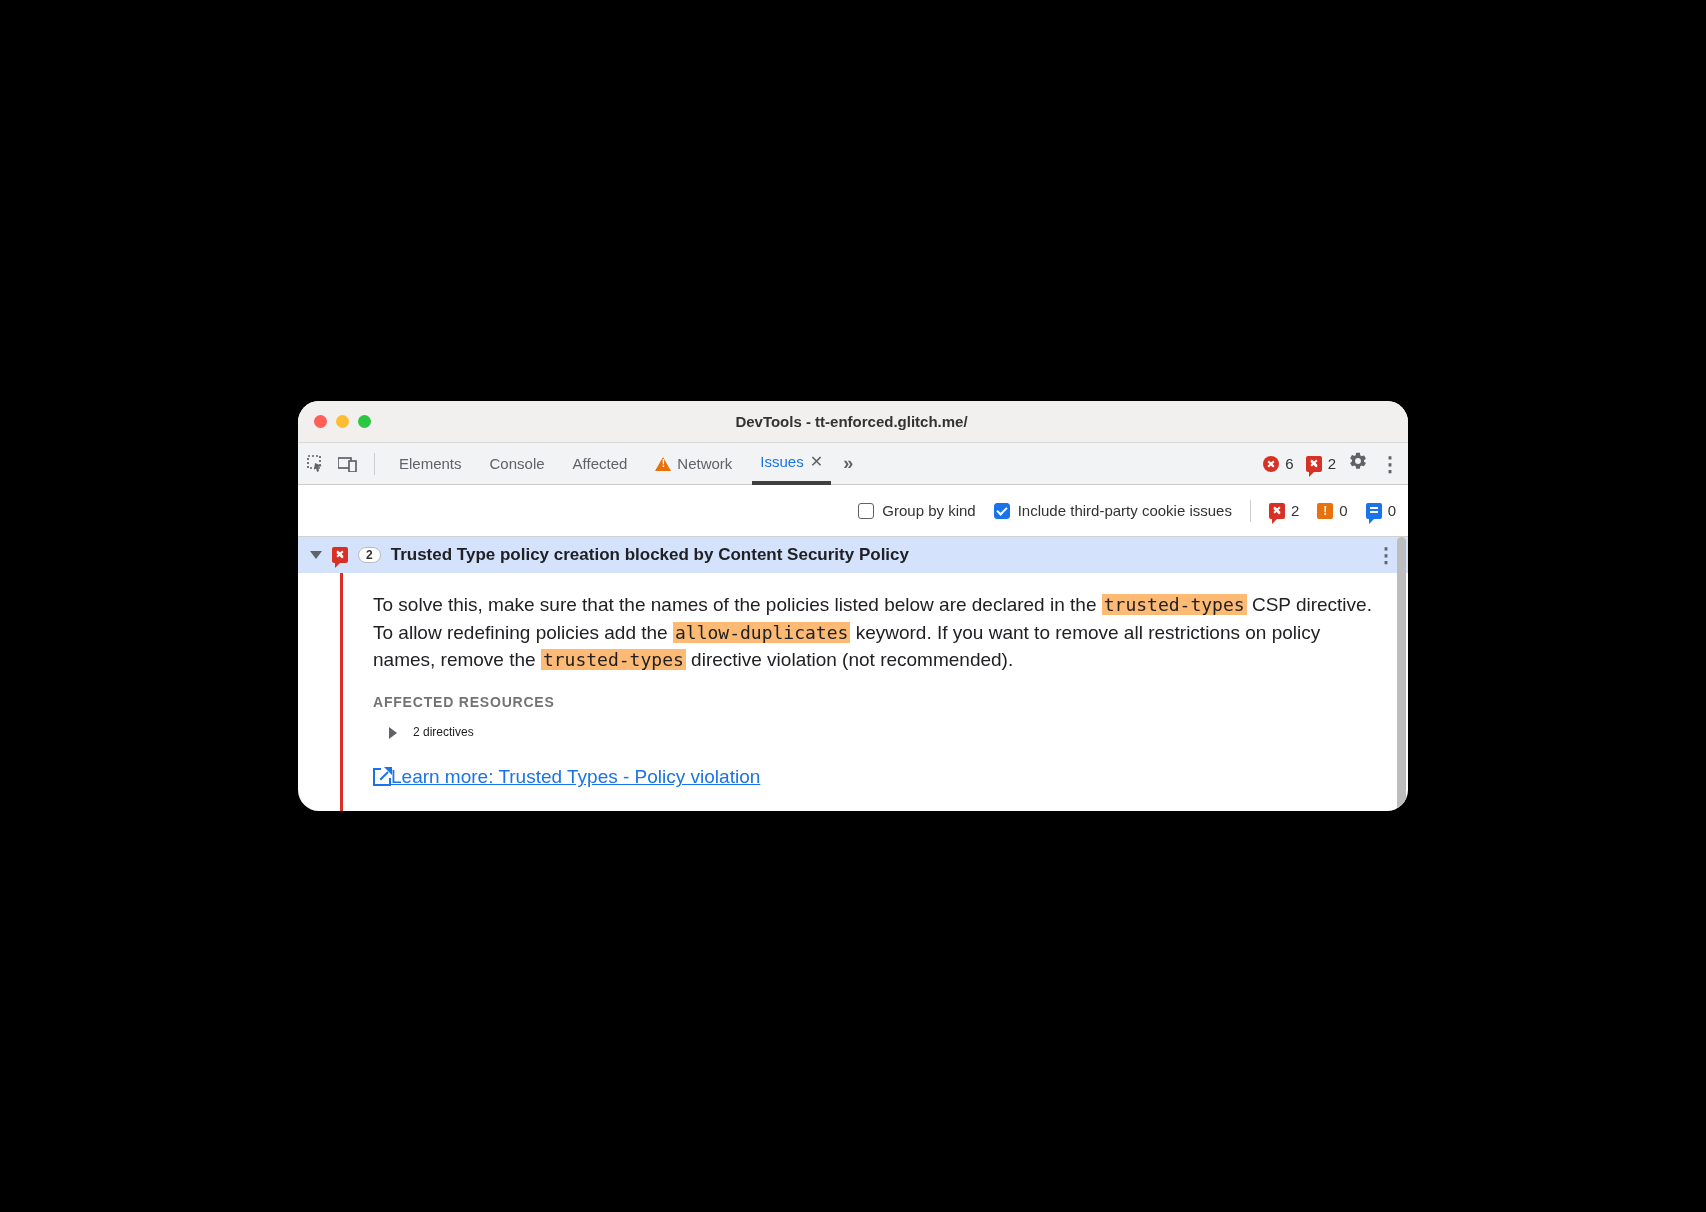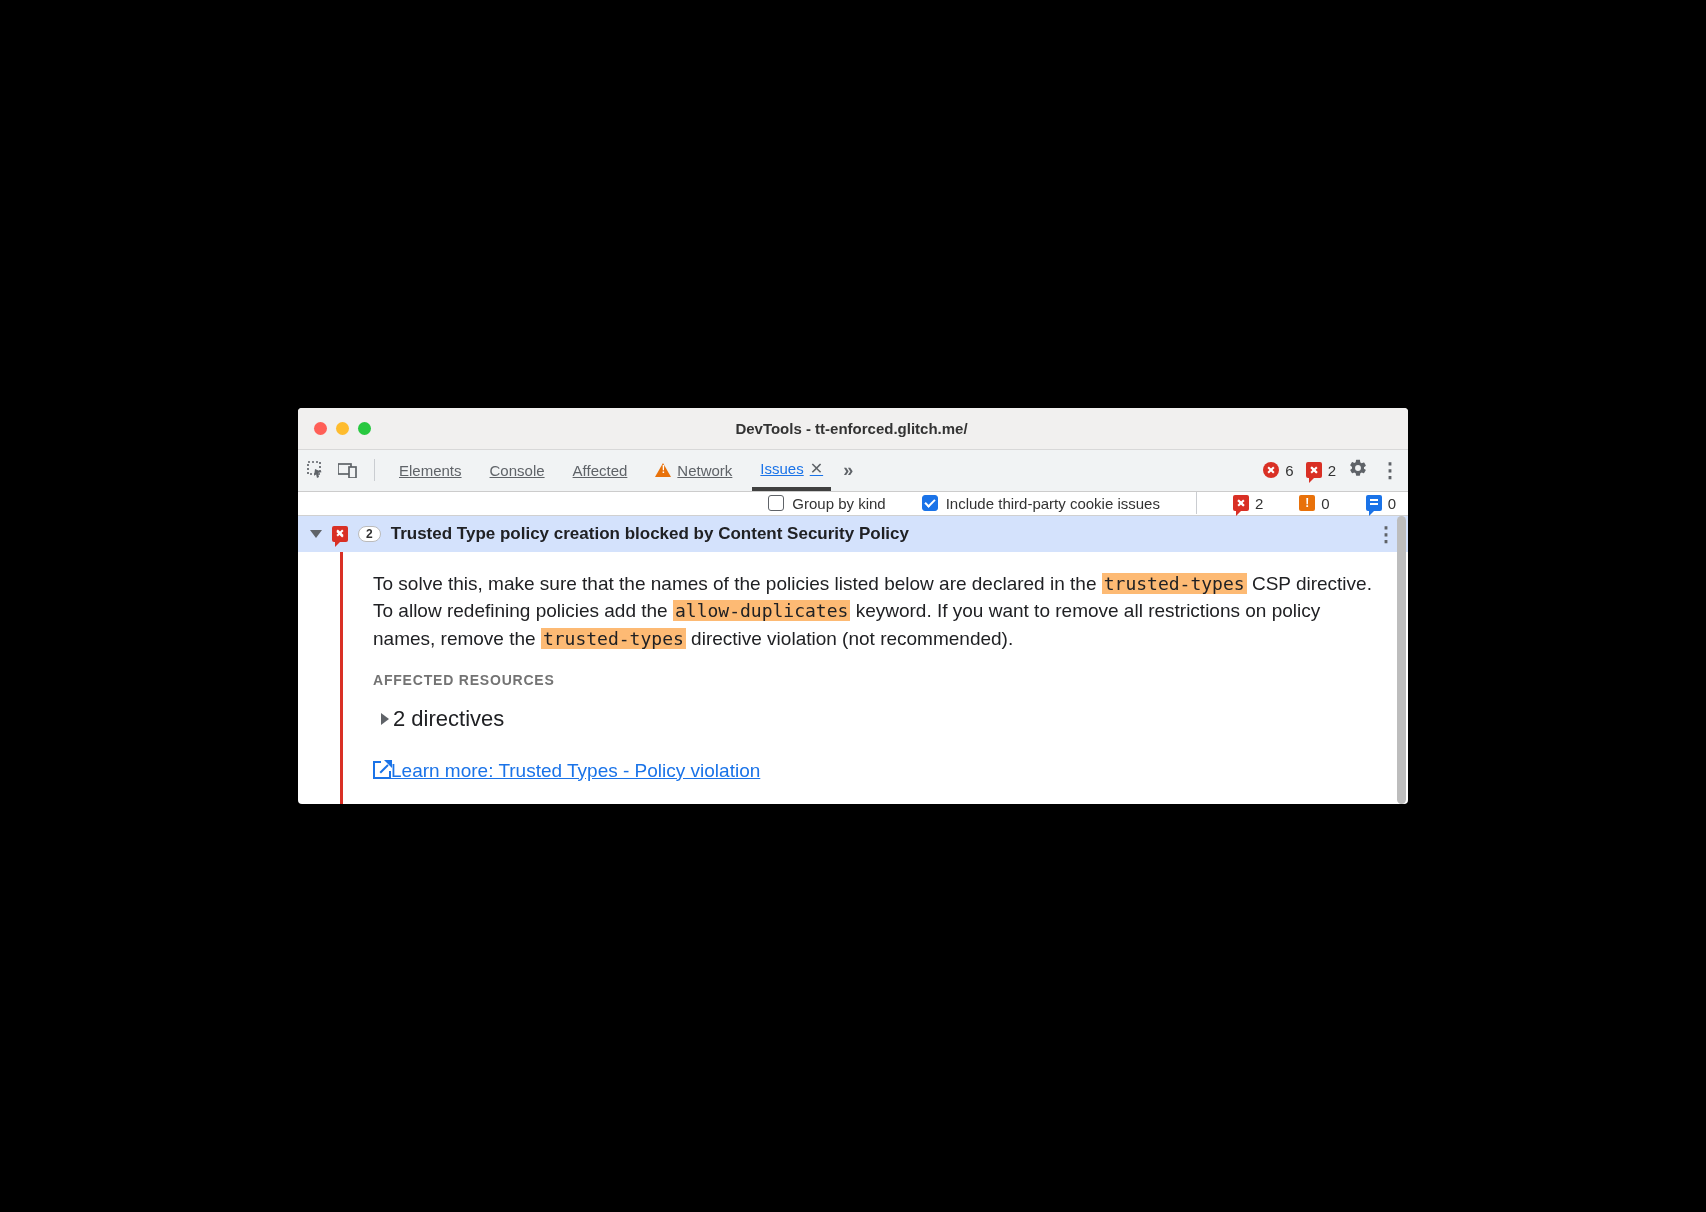--- a/index.html
+++ b/index.html
@@ -8,21 +8,21 @@
     width: 1706px;
     height: 1212px;
     font-family: "Helvetica Neue", Arial, sans-serif;
     display: flex;
     align-items: center;
     justify-content: center;
   }
   .window {
     width: 1110px;
     background: #fff;
-    border-radius: 4px;
+    border-radius: 21px;
     overflow: hidden;
     box-shadow: 0 20px 60px rgba(0,0,0,.5);
     position: relative;
   }
   .titlebar {
     height: 42px;
     background: #f1f0ef;
     display: flex;
     align-items: center;
     padding: 0 16px;
@@ -42,21 +42,21 @@
   .tabbar {
     display: flex; align-items: center;
     height: 42px;
     background: #f1f3f4;
     border-bottom: 1px solid #ccc;
     padding: 0 8px;
     gap: 12px;
   }
   .tb-icon { width: 20px; height: 20px; display:flex; align-items:center; justify-content:center; color:#5f6368; cursor:pointer;}
   .vdiv { width:1px; height:22px; background:#cacdd1; margin:0 4px;}
-  .tab { font-size:15px; color:#5f6368; padding:0 8px; height:42px; display:flex; align-items:center; cursor:pointer; gap:6px;text-decoration:underline;}
+  .tab { font-size:15px; color:#5f6368; padding:0 8px; height:42px; display:flex; align-items:center; cursor:pointer; gap:6px;}
   .tab.active { color:#1a73e8; border-bottom:4px solid #404040; font-weight:500;}
   .tab .close-x { font-size:16px; color:#5f6368; }
   .spacer { flex:1;}
   .chev { color:#5f6368; font-size:18px; font-weight:700;}
   .count-block { display:flex; align-items:center; gap:6px; font-size:15px; color:#333; font-weight:500;}
   .icon-circ-err {
     width:16px; height:16px; background:#d93025; border-radius:50%;
     position:relative;
   }
   .icon-circ-err::before, .icon-circ-err::after {
@@ -107,21 +107,21 @@
     width:0; height:0; border-left:8px solid transparent; border-right:8px solid transparent;
     border-bottom:14px solid #e8710a; position:relative;
   }
   .tri-warn::after{
     content:"!"; position:absolute; top:1px; left:-2px; width:4px; text-align:center;
     color:#fff; font-size:10px; font-weight:700;
   }
 
   .filterbar {
     display:flex; align-items:center; justify-content:flex-end;
-    height:24px; padding:6px 12px; gap:36px;
+    height:52px; padding:6px 12px; gap:18px;
     border-bottom:1px solid #d0d0d0;
     font-size:15px; color:#333;
   }
   .chk { display:flex; align-items:center; gap:8px; cursor:pointer;}
   .box {
     width:16px; height:16px; border:1.5px solid #5f6368; border-radius:3px;
     display:flex; align-items:center; justify-content:center;
   }
   .box.checked { background:#1a73e8; border-color:#1a73e8;}
   .box.checked::after {
@@ -160,21 +160,21 @@
   }
   .content p { margin-bottom:18px;}
   code {
     font-family: ui-monospace, Menlo, monospace;
     font-size:18px; background:#fdba74; padding:0 2px;
   }
   .section-label {
     text-transform:uppercase; letter-spacing:0.8px;
     font-size:14px; font-weight:700; color:#737373; margin:18px 0 12px;
   }
-  .disc-row { display:flex; align-items:center; gap:4px; font-size:22px; cursor:pointer; margin-left:8px;}
+  .disc-row { display:flex; align-items:center; gap:16px; font-size:12px; cursor:pointer; margin-left:16px;}
   .tri-right {
     width:0;height:0; border-top:6px solid transparent; border-bottom:6px solid transparent;
     border-left:8px solid #5f6368;
   }
   .learn {
     display:flex; align-items:center; margin-top:22px;
     color:#1a73e8; font-size:19px;
   }
   .learn a { color:#1a73e8; }
   .ext-icon {

